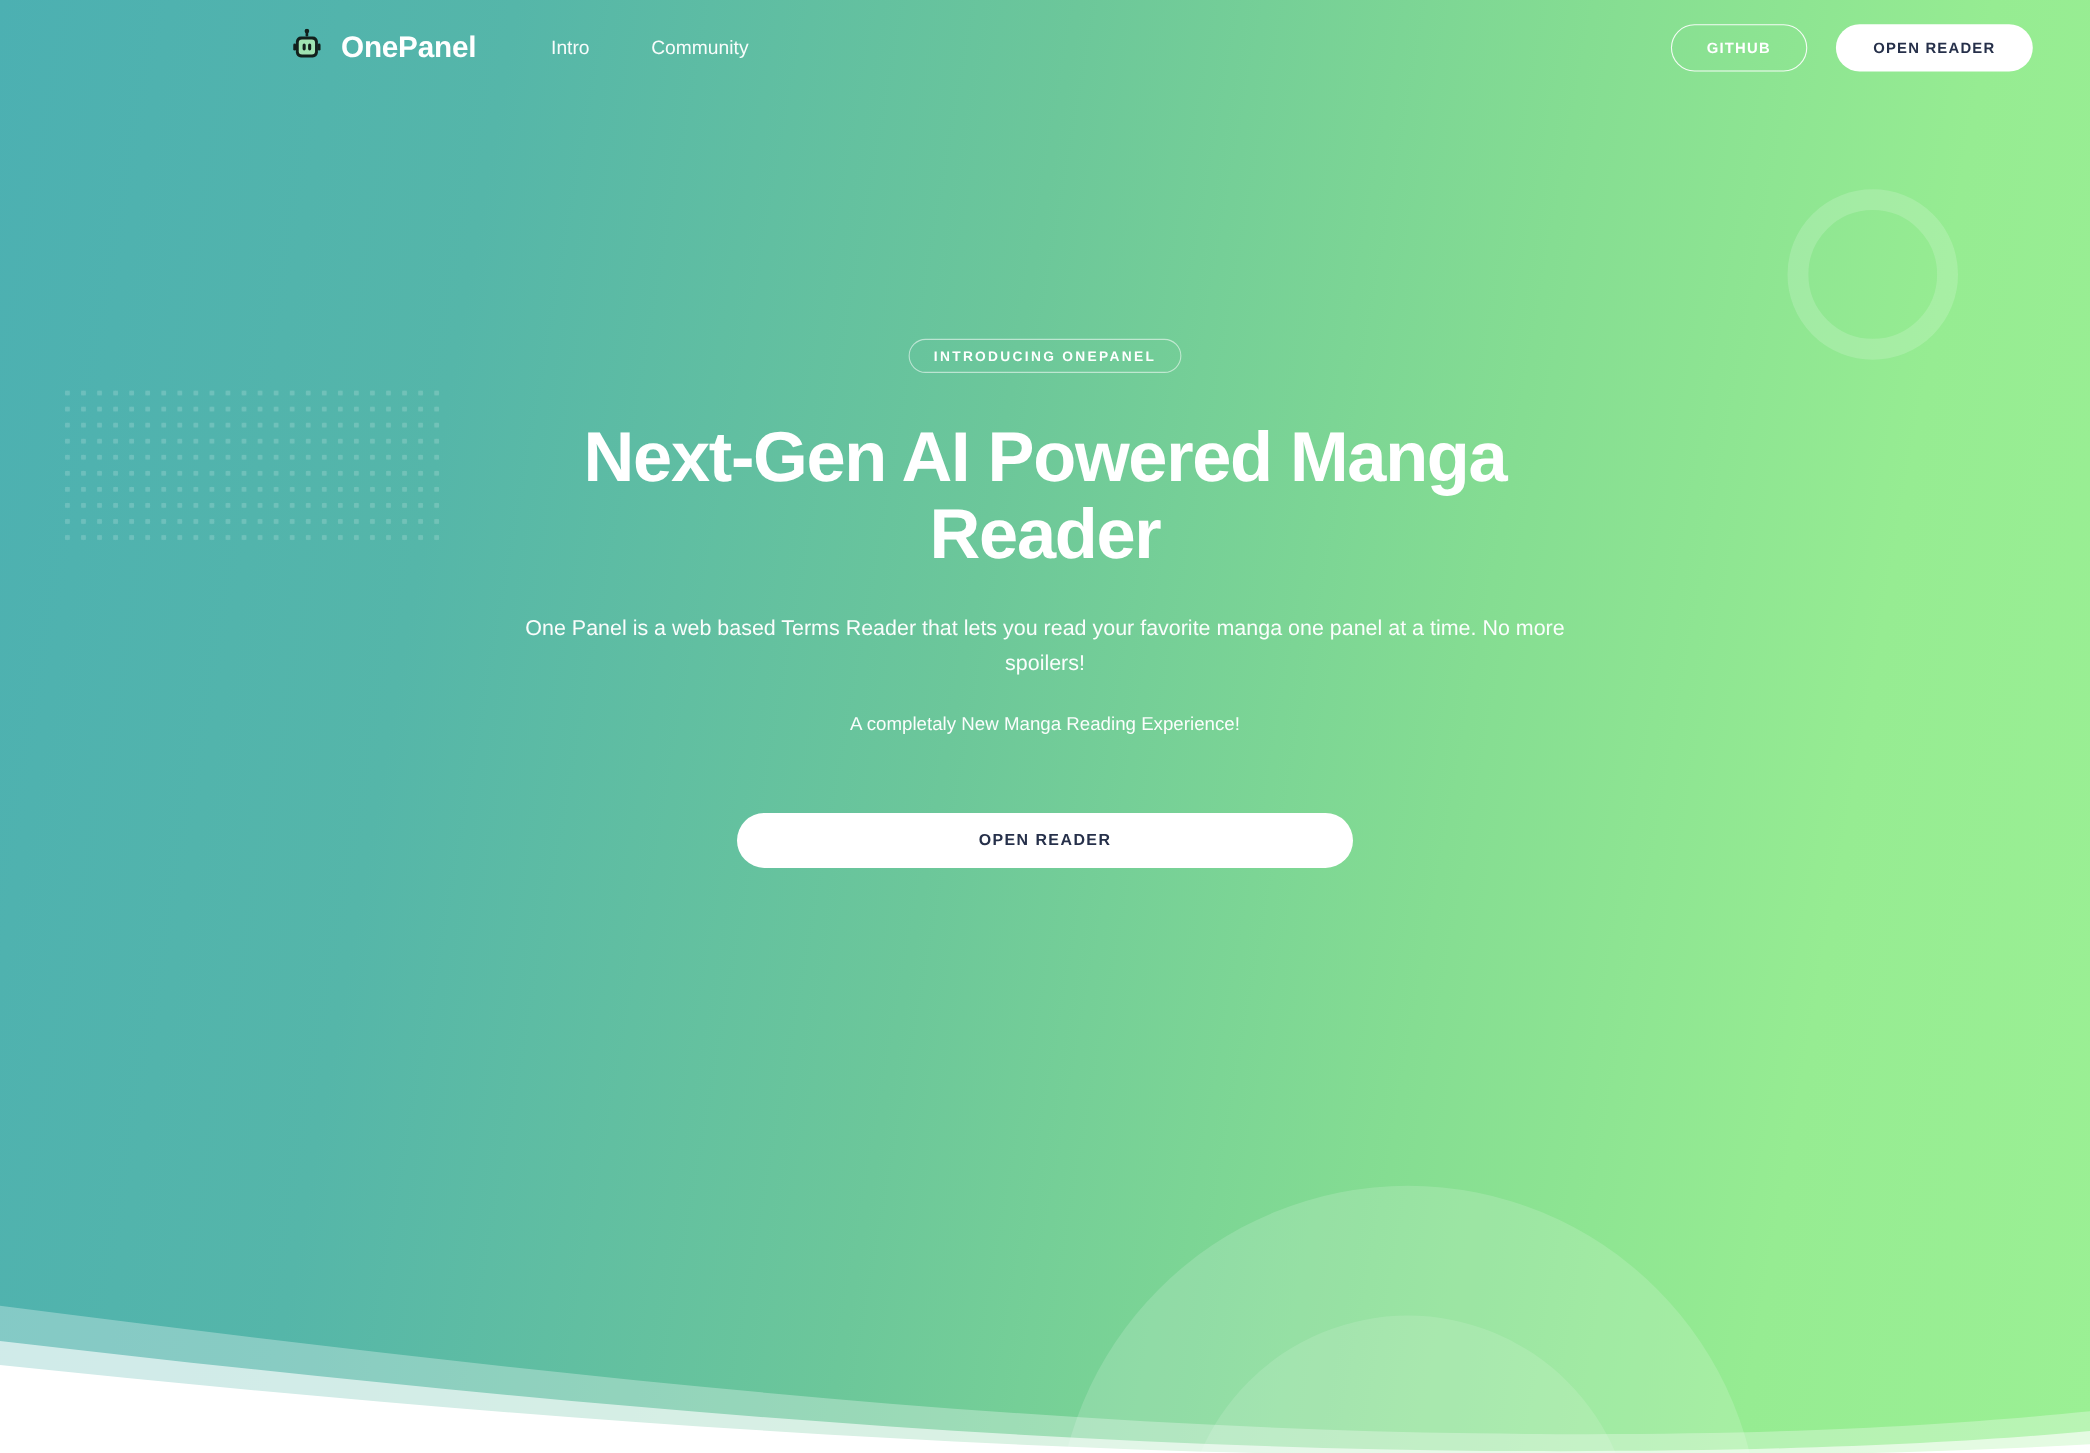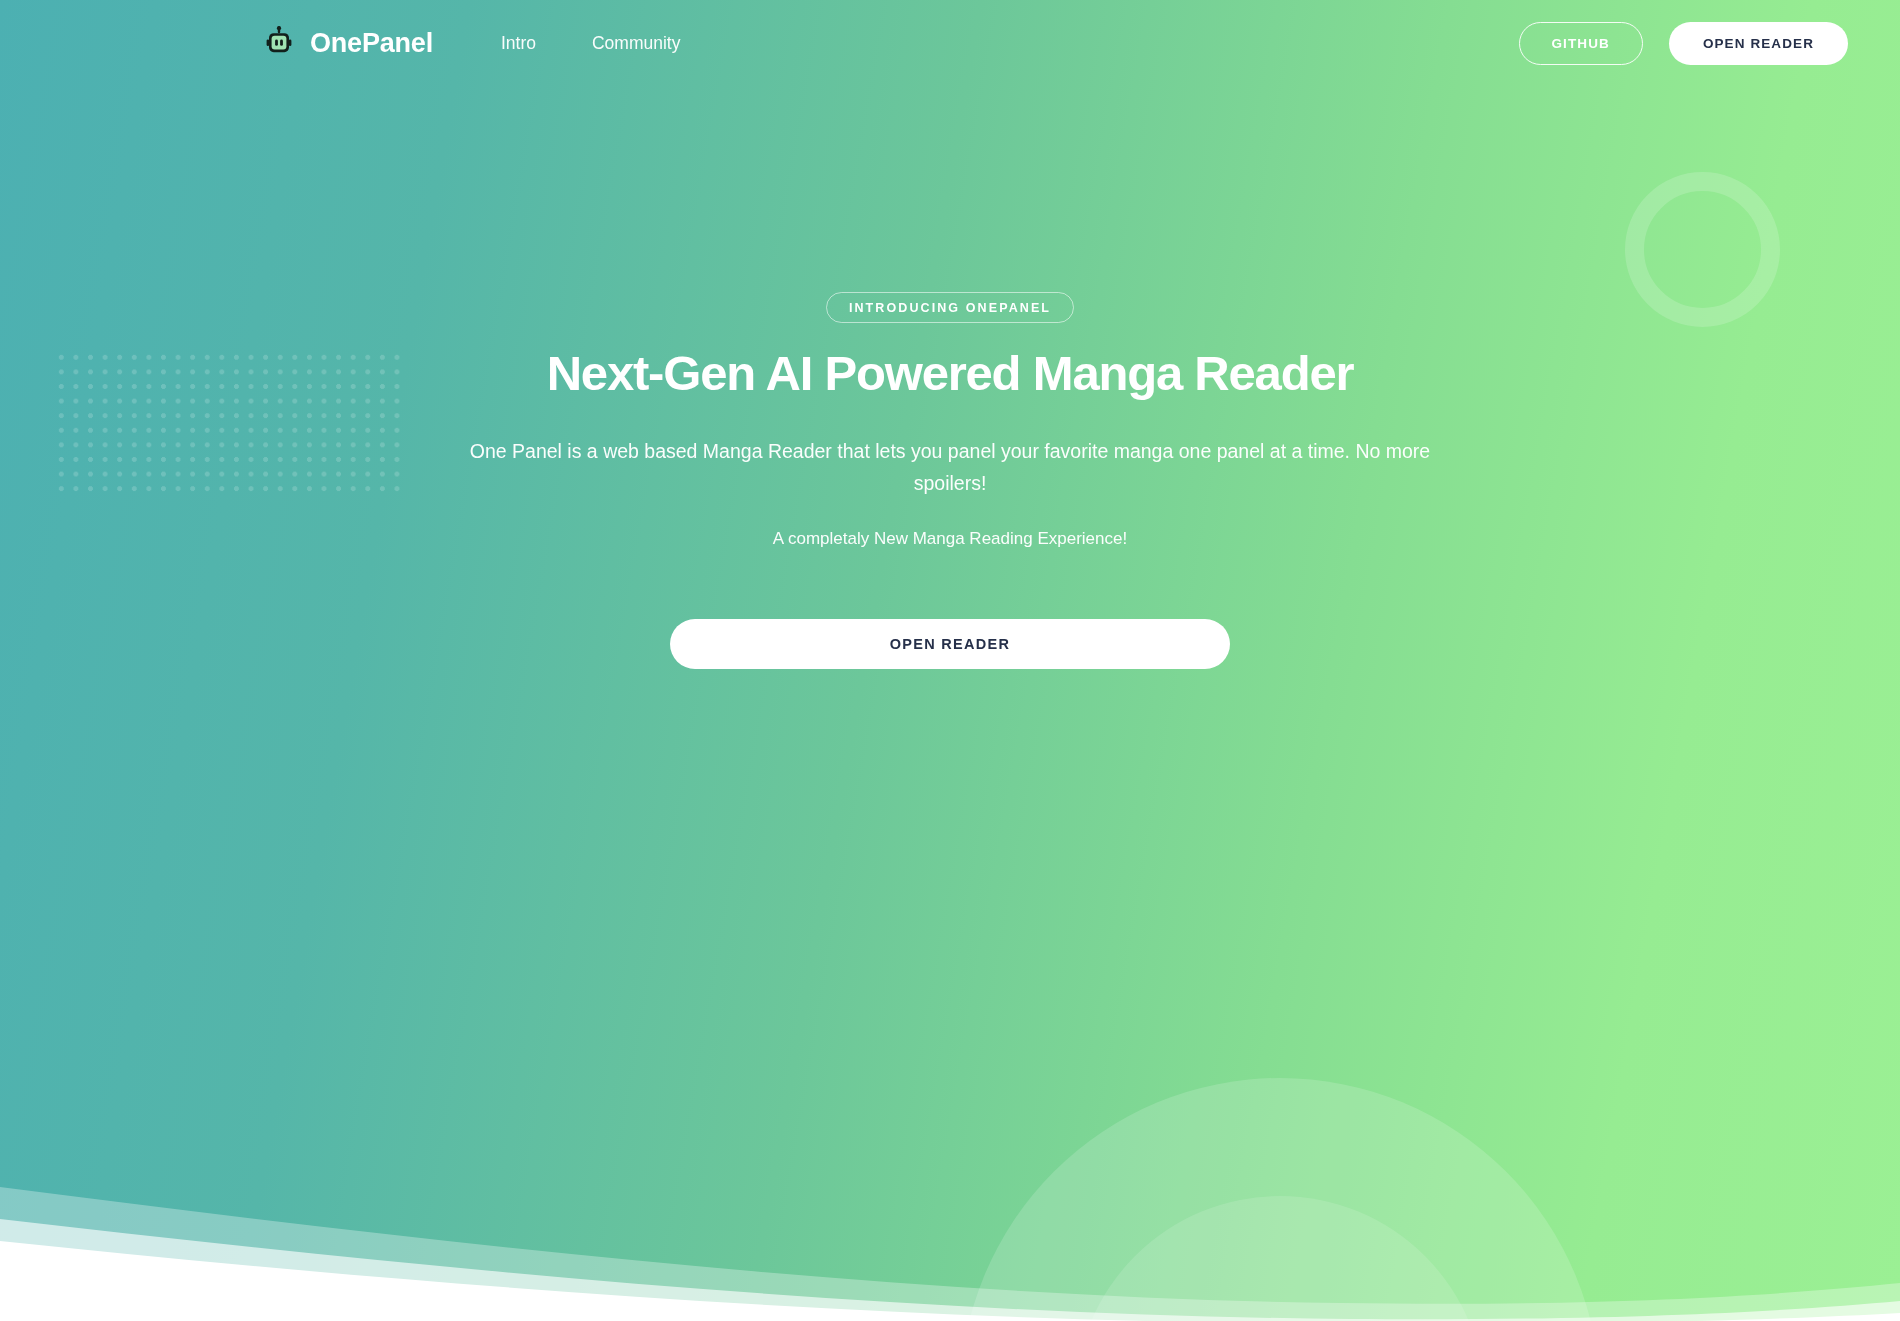--- a/index.html
+++ b/index.html
@@ -103,41 +103,41 @@
     font-family:inherit;
     font-size:13.5px; font-weight:bold;
     letter-spacing:1.1px;
     display:flex; align-items:center; justify-content:center;
     cursor:pointer;
   }
 
   
   .content {
     position:absolute;
-    left:50%; top:292px;
+    left:50%; top:308px;
     transform:translateX(-50%);
     width:1000px;
     text-align:center;
     z-index:5;
   }
 
   .badge {
     display:inline-flex; align-items:center; justify-content:center;
     height:31px; padding:0 22px;
     border:1.4px solid rgba(255,255,255,.55);
     border-radius:999px;
     color:#ffffff;
     font-size:12.5px; font-weight:bold;
     letter-spacing:2.1px;
   }
 
   .headline {
-    margin-top:24px;
-    color:#ffffff;
-    font-size:49px;
+    margin-top:41px;
+    color:#ffffff;
+    font-size:64px;
     font-weight:bold;
     line-height:1.1;
     letter-spacing:-1.2px;
   }
 
   .lede {
     margin:34px auto 0;
     width:990px;
     color:rgba(255,255,255,.97);
     font-size:19.5px;
@@ -246,21 +246,21 @@
       <button class="btn-ghost">GITHUB</button>
       <button class="btn-solid">OPEN READER</button>
     </div>
   </div>
 
   <div class="content">
     <div class="badge">INTRODUCING ONEPANEL</div>
 
     <h1 class="headline">Next-Gen AI Powered Manga Reader</h1>
 
-    <p class="lede">One Panel is a web based Manga Reader that lets you panel your favorite manga one panel at a time. No more spoilers!</p>
+    <p class="lede">One Panel is a web based Terms Reader that lets you read your favorite manga one panel at a time. No more spoilers!</p>
     <p class="lede-2">A completaly New Manga Reading Experience!</p>
 
     <div class="cta-wrap">
       <button class="cta">OPEN READER</button>
     </div>
 
   </div>
 
 </div>
 

